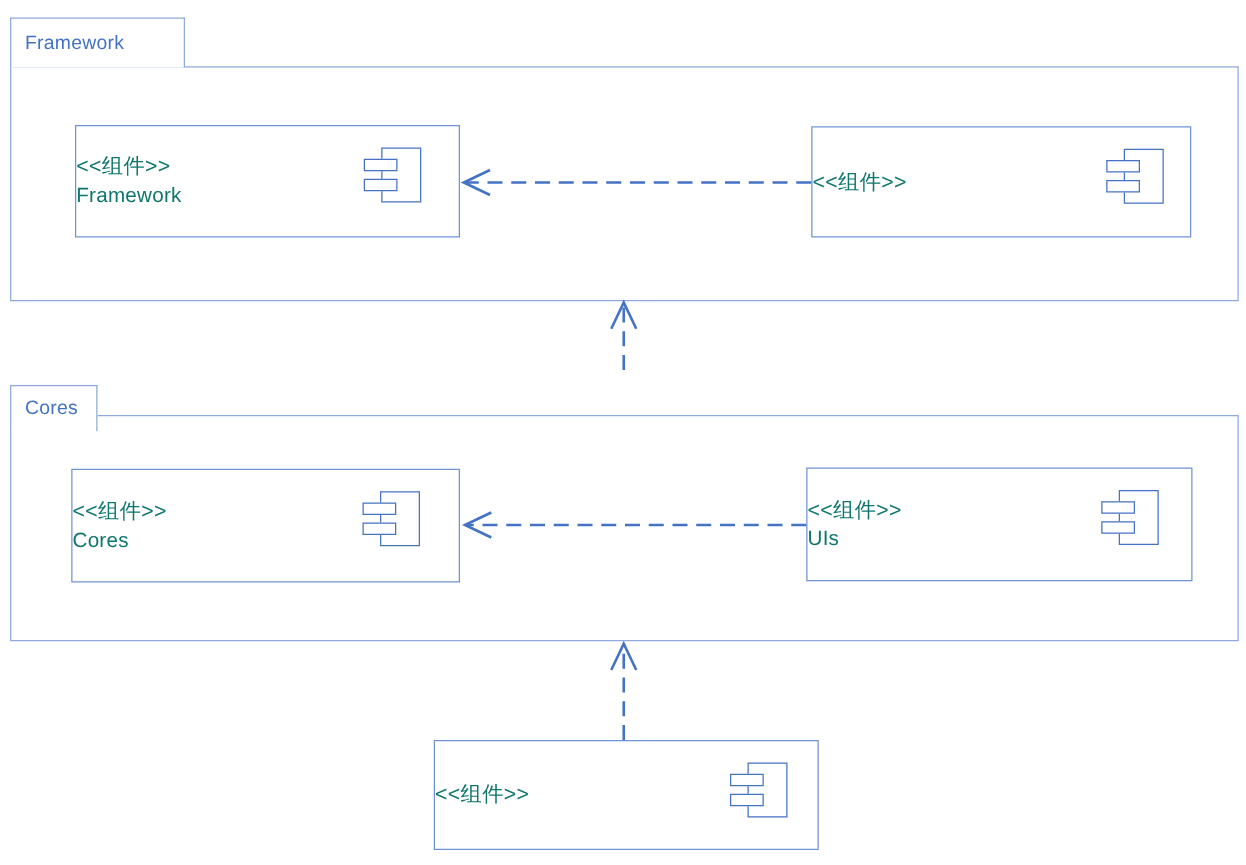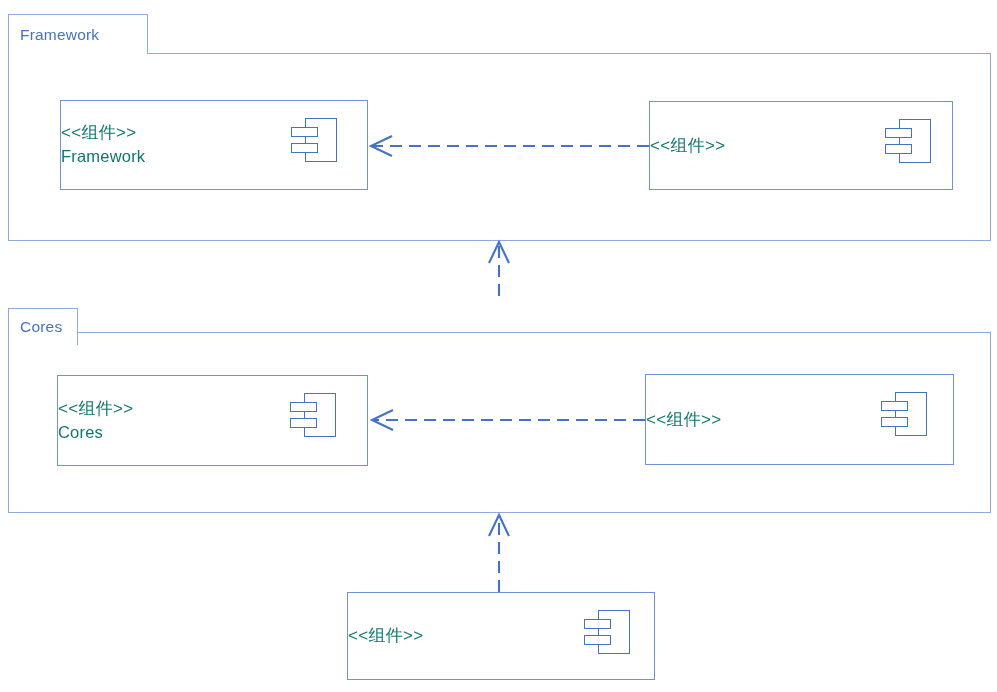--- a/index.html
+++ b/index.html
@@ -187,20 +187,21 @@
     <div class="comp-icon" id="blls-component-icon" style="left: 232px; top: 17px;">
       <div class="body"></div>
         <div class="tab tab1"></div>
         <div class="tab tab2"></div>
     </div>
   </div>
 
   <div class="component" id="uis-component" style="left: 645px; top: 374px; width: 309px; height: 91px;">
     <div class="ctext">
       <span class="stereotype">&lt;&lt;组件&gt;&gt;</span>
+      <span class="cname">UIs</span>
     </div>
     <div class="comp-icon" id="uis-component-icon" style="left: 235px; top: 17px;">
       <div class="body"></div>
         <div class="tab tab1"></div>
         <div class="tab tab2"></div>
     </div>
   </div>
 
   <div class="component" id="mainapp-component" style="left: 347px; top: 592px; width: 308px; height: 88px;">
     <div class="ctext">

